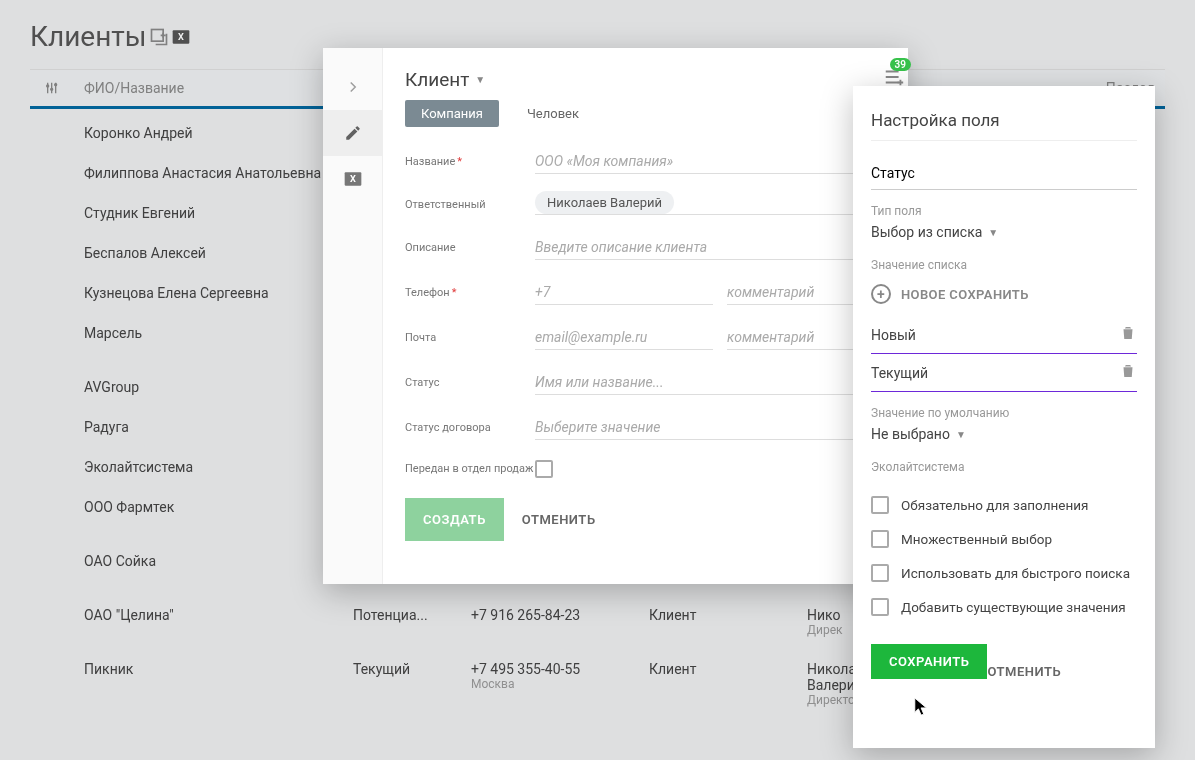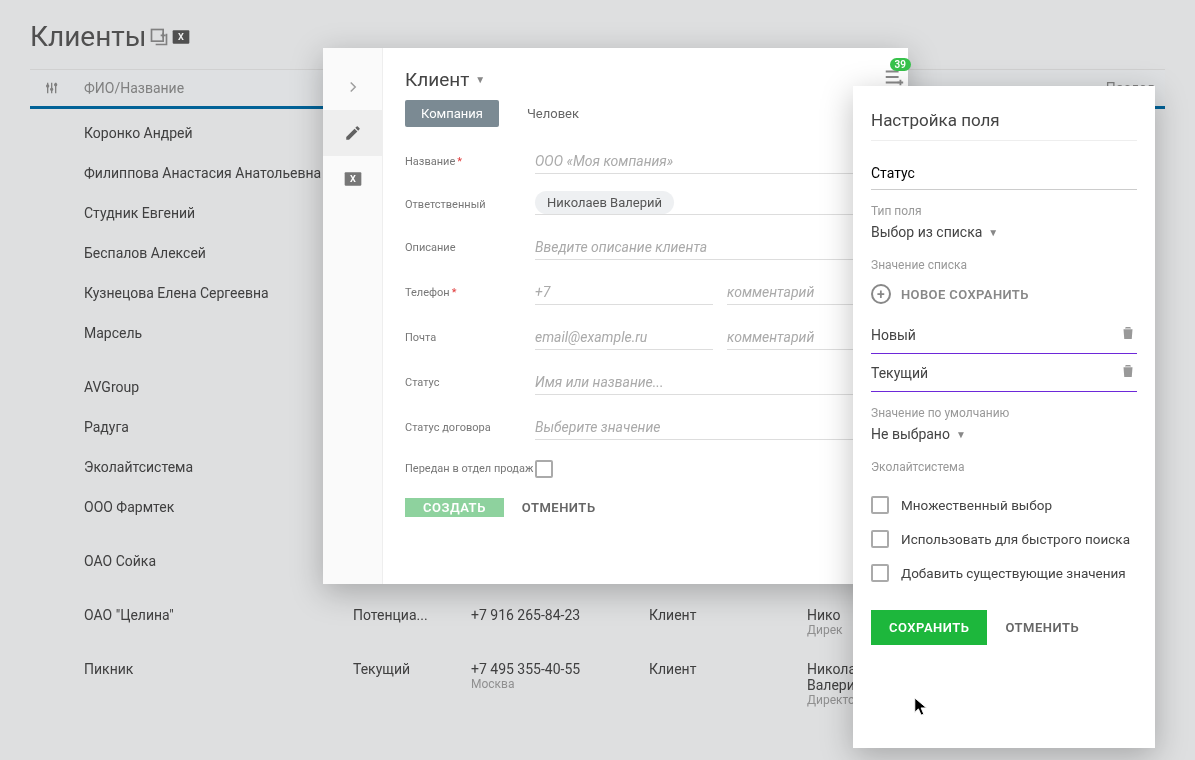--- a/index.html
+++ b/index.html
@@ -46,36 +46,36 @@
 .req { color:#e03c3c; margin-left:2px; }
 .input-line { flex:1; border:none; border-bottom:1px solid #ddd; padding:4px 0; font-size:14px; color:#444; outline:none; background:transparent;font-style:italic; }
 .input-line::placeholder { color:#aaa; }
 .two-inputs { flex:1; display:flex; gap:14px; }
 .two-inputs .input-line:first-child { flex:0 0 140px; }
 .chip { background:#eef0f2; color:#555; border-radius:14px; padding:4px 12px; font-size:13px; }
 .chip-line { flex:1; border-bottom:1px solid #ddd; padding-bottom:4px; }
 .chk { width:18px; height:18px; border:2px solid #aaa; border-radius:2px; }
 
 .dlg-actions { display:flex; gap:18px; align-items:center; margin-top:18px; }
-.btn-primary { background:#8ed29e; color:#fff; border:none; padding:2px 18px; font-size:13px; font-weight:600; letter-spacing:.5px; cursor:pointer; }
+.btn-primary { background:#8ed29e; color:#fff; border:none; padding:14px 18px; font-size:13px; font-weight:600; letter-spacing:.5px; cursor:pointer; }
 .btn-ghost { background:none; border:none; color:#666; font-size:13px; font-weight:600; letter-spacing:.5px; cursor:pointer; }
 
 .panel { position:absolute; left:853px; top:86px; width:302px; height:662px; background:#fff; box-shadow: 0 8px 30px rgba(0,0,0,.25); padding: 24px 18px 16px; display:flex; flex-direction:column; }
 .panel h3 { font-size:17px; font-weight:400; color:#444; margin-bottom:18px; border-bottom:1px solid #eee; padding-bottom:10px; }
 .p-input { width:100%; border:none; border-bottom:1px solid #ccc; padding:6px 0 8px; font-size:14px; outline:none; margin-bottom:14px; }
 .p-label { color:#999; font-size:12px; margin-bottom:6px; display:block; }
 .p-select { display:flex; align-items:center; gap:6px; color:#444; font-size:14px; margin-bottom:18px; }
 .add-val { display:flex; align-items:center; gap:10px; color:#888; font-size:13px; font-weight:600; letter-spacing:.4px; margin: 6px 0 12px; cursor:pointer; }
 .plus-circ { width:20px; height:20px; border:2px solid #888; border-radius:50%; display:flex; align-items:center; justify-content:center; font-size:14px; line-height:1; }
 .val-row { display:flex; align-items:center; justify-content:space-between; border-bottom:1px solid #6d28d9; padding:8px 0; font-size:14px; color:#444; }
 .trash { color:#999; cursor:pointer; }
 .opts { margin-top:8px; }
 .opt { display:flex; align-items:center; gap:12px; padding:8px 0; font-size:13.5px; color:#444; }
 .opt .box { width:18px; height:18px; border:2px solid #aaa; border-radius:2px; }
-.panel-actions { display:flex; gap:18px; align-items:center; margin-top:20px; }
+.panel-actions { display:flex; align-items:flex-end; margin-top:20px; }
 .btn-green { background:#1db73c; color:#fff; border:none; padding:10px 18px; font-size:13px; font-weight:600; letter-spacing:.5px; cursor:pointer; }
 
 .cursor { position:absolute; left:913px; top:696px; pointer-events:none; }
 .cursor svg { width:18px; height:22px; }
 </style>
 </head>
 <body>
 
 <div class="bg">
   <div class="titlebar">
@@ -380,20 +380,24 @@
   <span class="p-label" style="margin-top:14px">Значение по умолчанию</span>
   <div class="p-select">
     <span>Не выбрано</span>
     <span class="caret-down">▼</span>
   </div>
 
   <span class="p-label">Эколайтсистема</span>
   <div class="opts" id="panel-opts">
       <div class="opt">
         <span class="box"></span>
+        <span>Обязательно для заполнения</span>
+      </div>
+      <div class="opt">
+        <span class="box"></span>
         <span>Множественный выбор</span>
       </div>
       <div class="opt">
         <span class="box"></span>
         <span>Использовать для быстрого поиска</span>
       </div>
       <div class="opt">
         <span class="box"></span>
         <span>Добавить существующие значения</span>
       </div>

